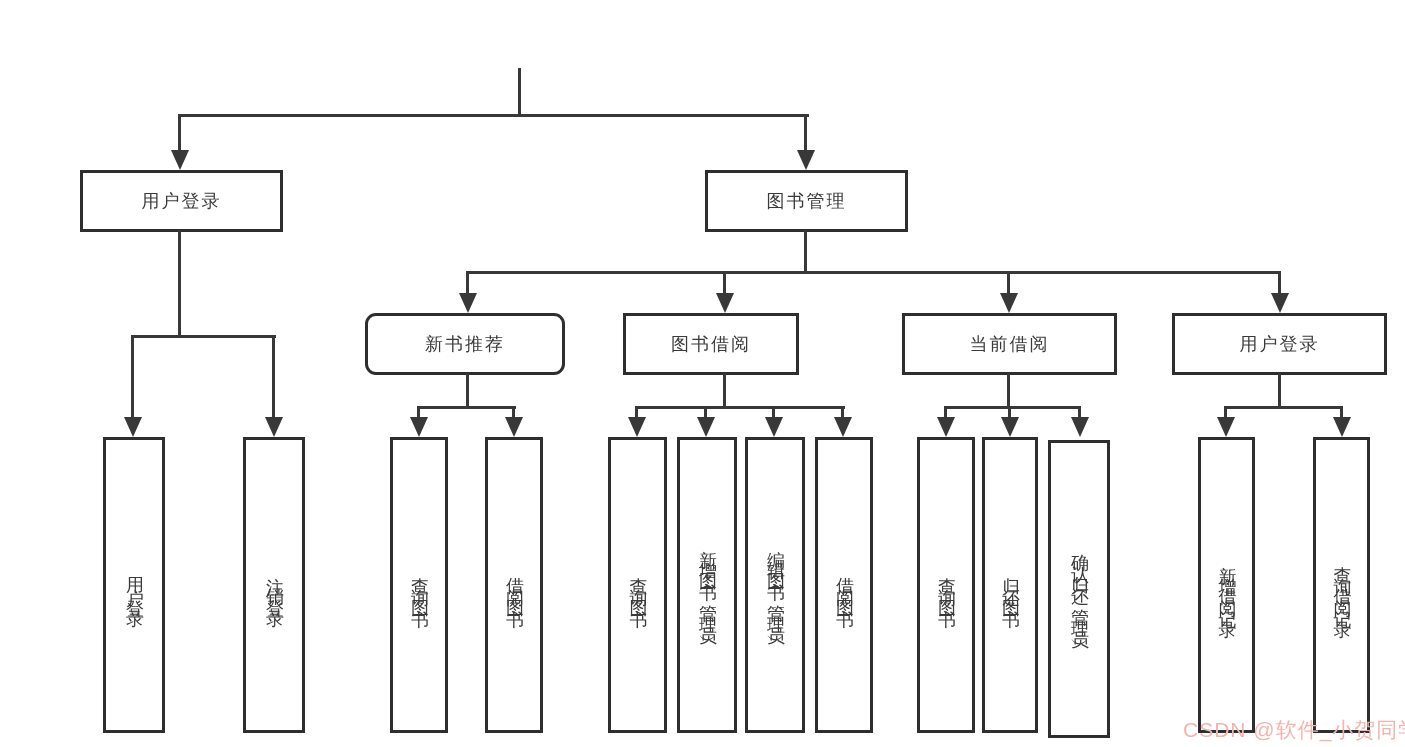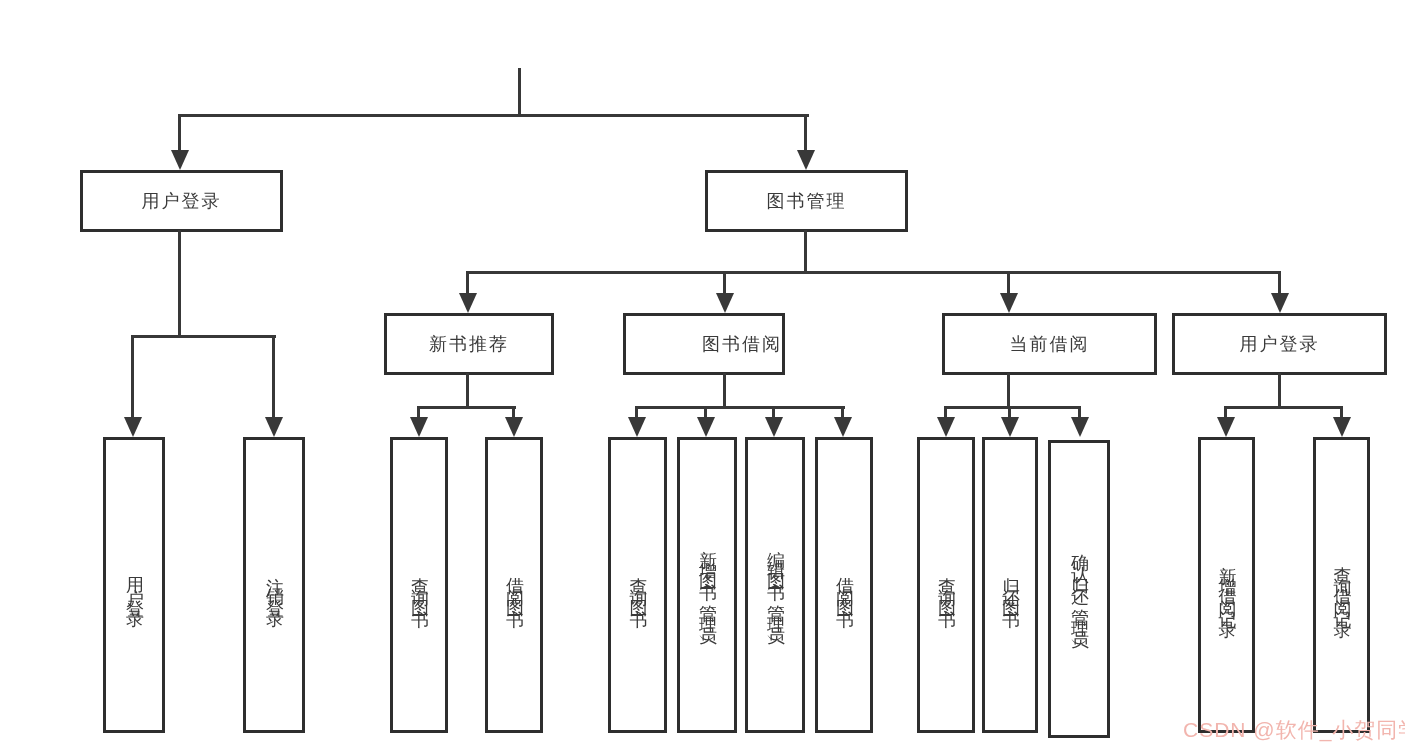--- a/index.html
+++ b/index.html
@@ -98,27 +98,27 @@
   <div class="hline" style="left:466px; top:271px; width:815px;"></div>
   <div class="vline" style="left:466px; top:271px; height:24px;"></div>
   <div class="arrow" style="left:459px; top:293px;"></div>
   <div class="vline" style="left:723px; top:271px; height:24px;"></div>
   <div class="arrow" style="left:716px; top:293px;"></div>
   <div class="vline" style="left:1007px; top:271px; height:24px;"></div>
   <div class="arrow" style="left:1000px; top:293px;"></div>
   <div class="vline" style="left:1278px; top:271px; height:24px;"></div>
   <div class="arrow" style="left:1271px; top:293px;"></div>
 
-  <div class="box h3" style="left:384px; width:170px;">
+  <div class="box h3" style="left:365px; width:200px;border-radius:11px;">
     <span>新书推荐</span>
   </div>
-  <div class="box h3" style="left:623px; width:162px;justify-content:flex-end;">
+  <div class="box h3" style="left:623px; width:176px;">
     <span>图书借阅</span>
   </div>
-  <div class="box h3" style="left:942px; width:215px;">
+  <div class="box h3" style="left:902px; width:215px;">
     <span>当前借阅</span>
   </div>
   <div class="box h3" style="left:1172px; width:215px;">
     <span>用户登录</span>
   </div>
 
   <div class="vline" style="left:466px; top:373px; height:36px;"></div>
   <div class="hline" style="left:417px; top:406px; width:99px;"></div>
   <div class="vline" style="left:417px; top:406px; height:13px;"></div>
   <div class="arrow" style="left:410px; top:417px;"></div>

